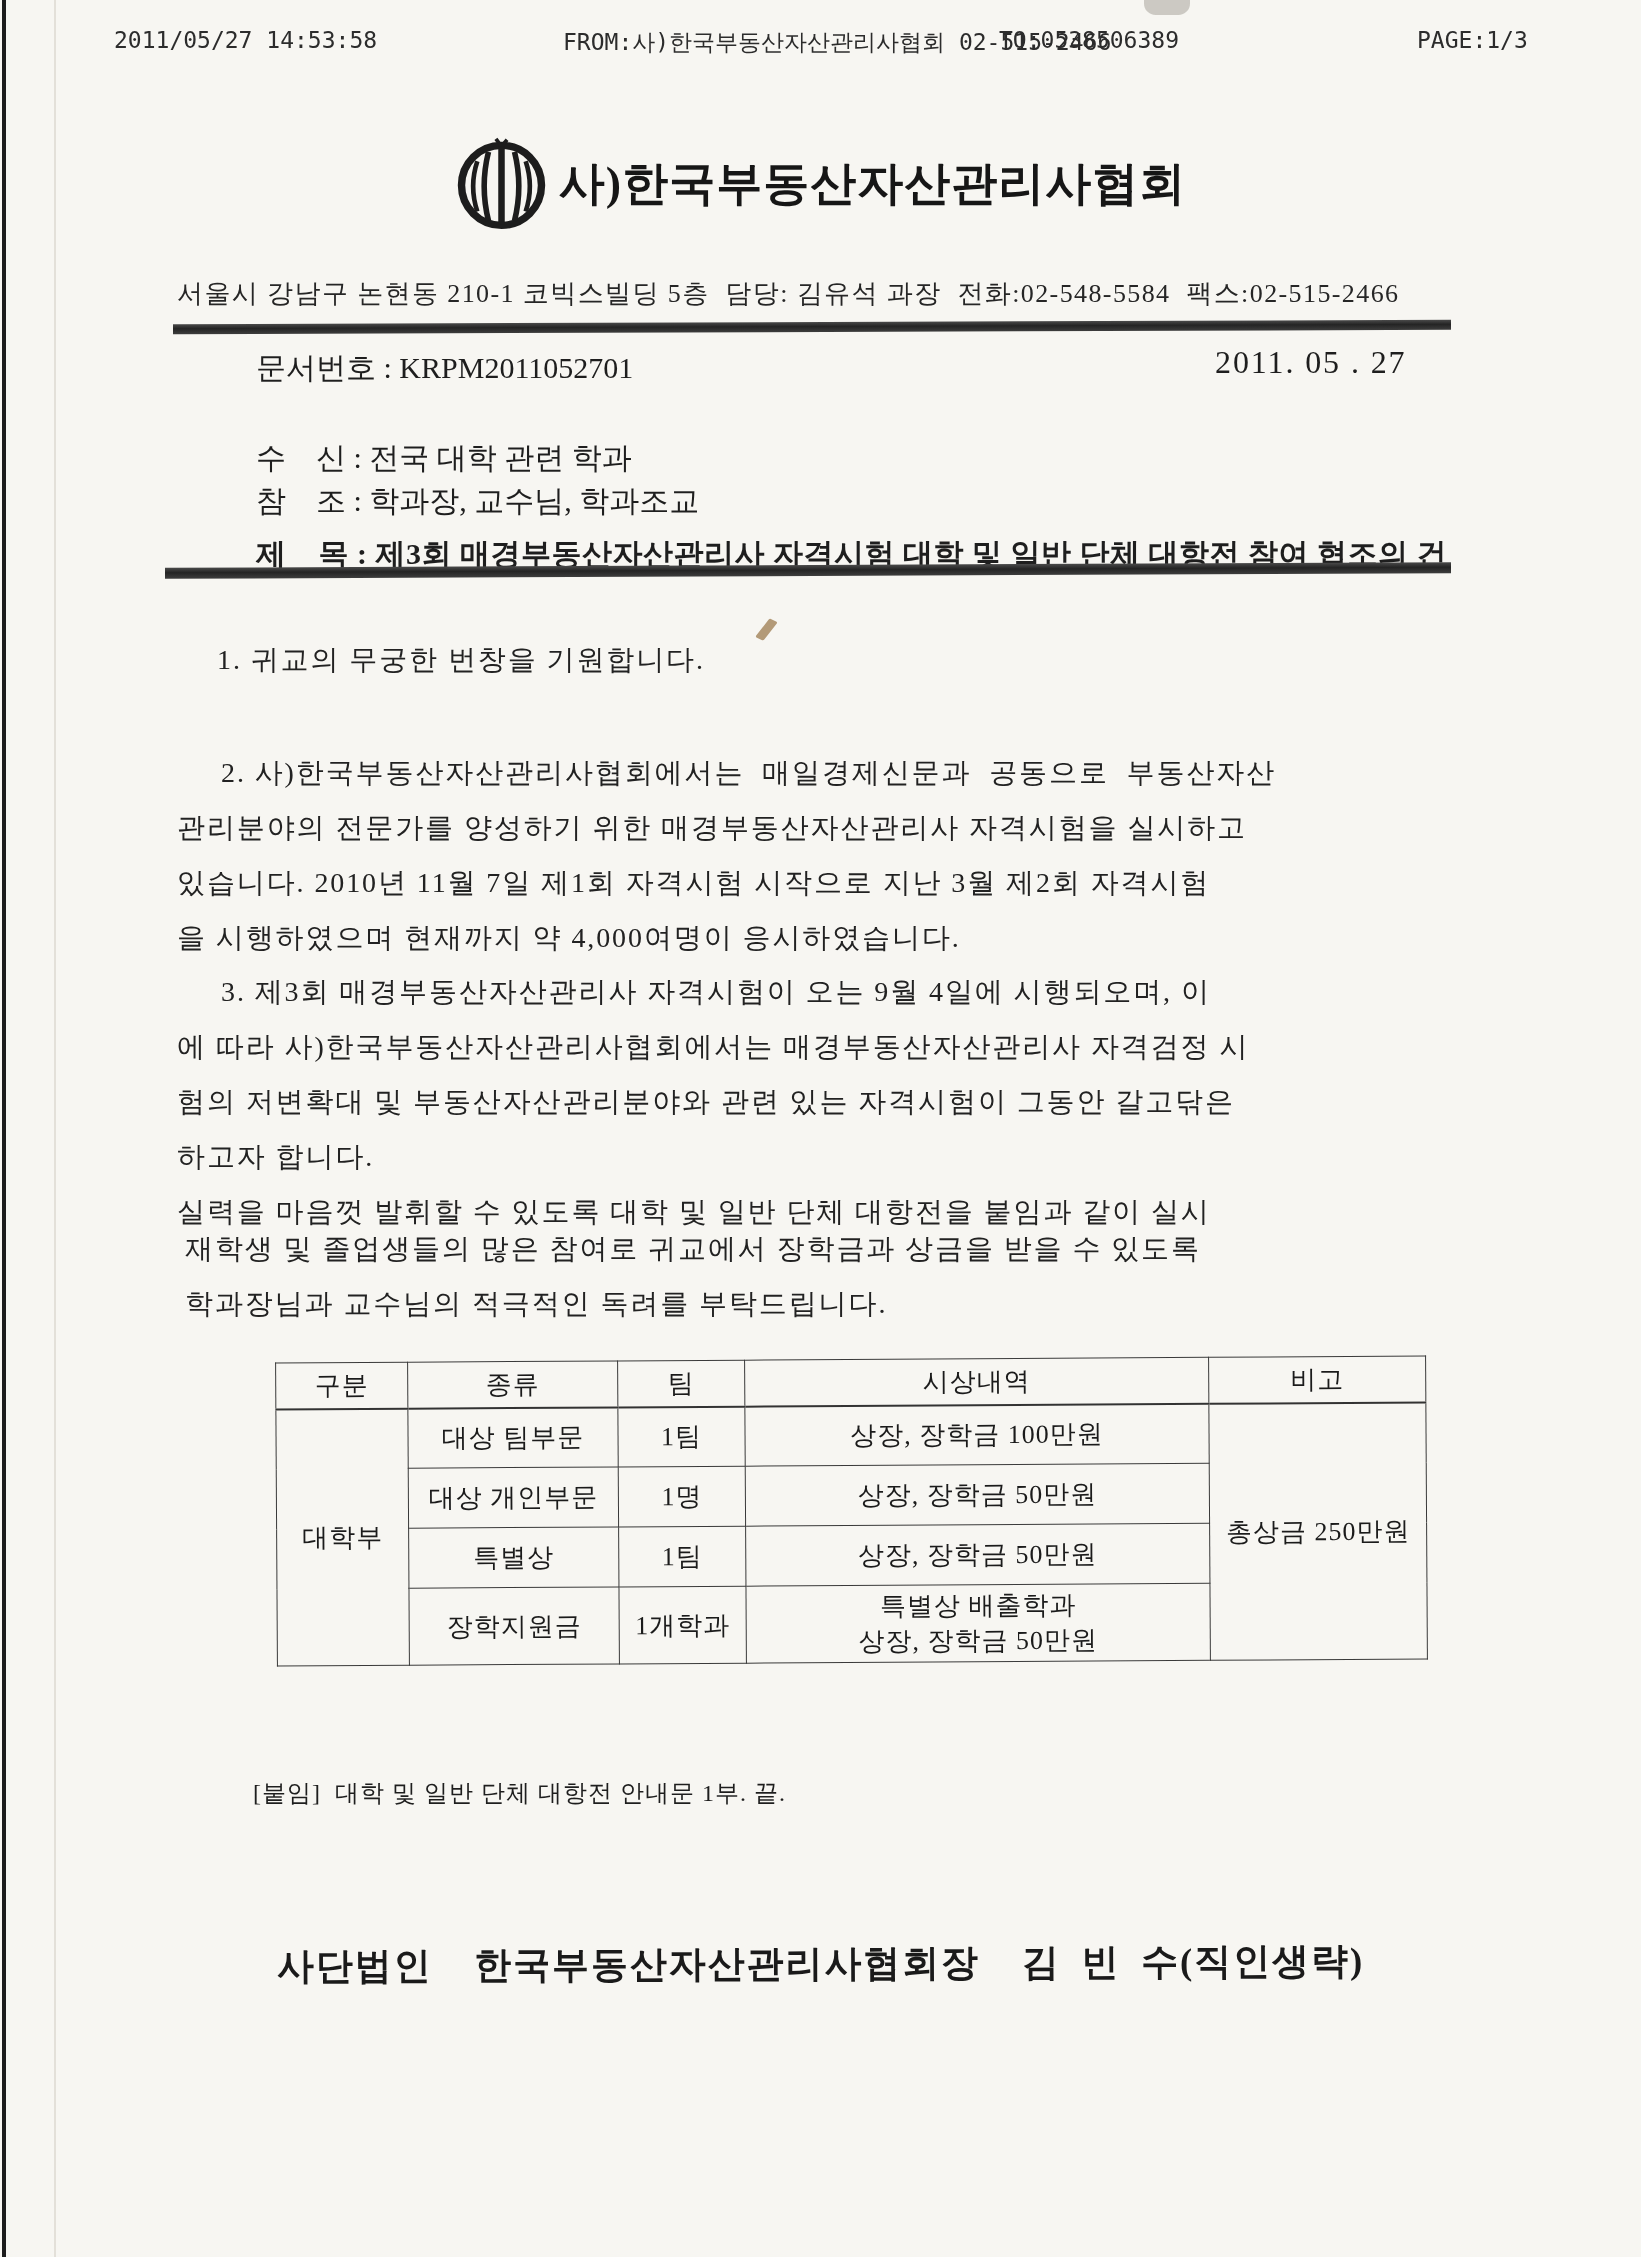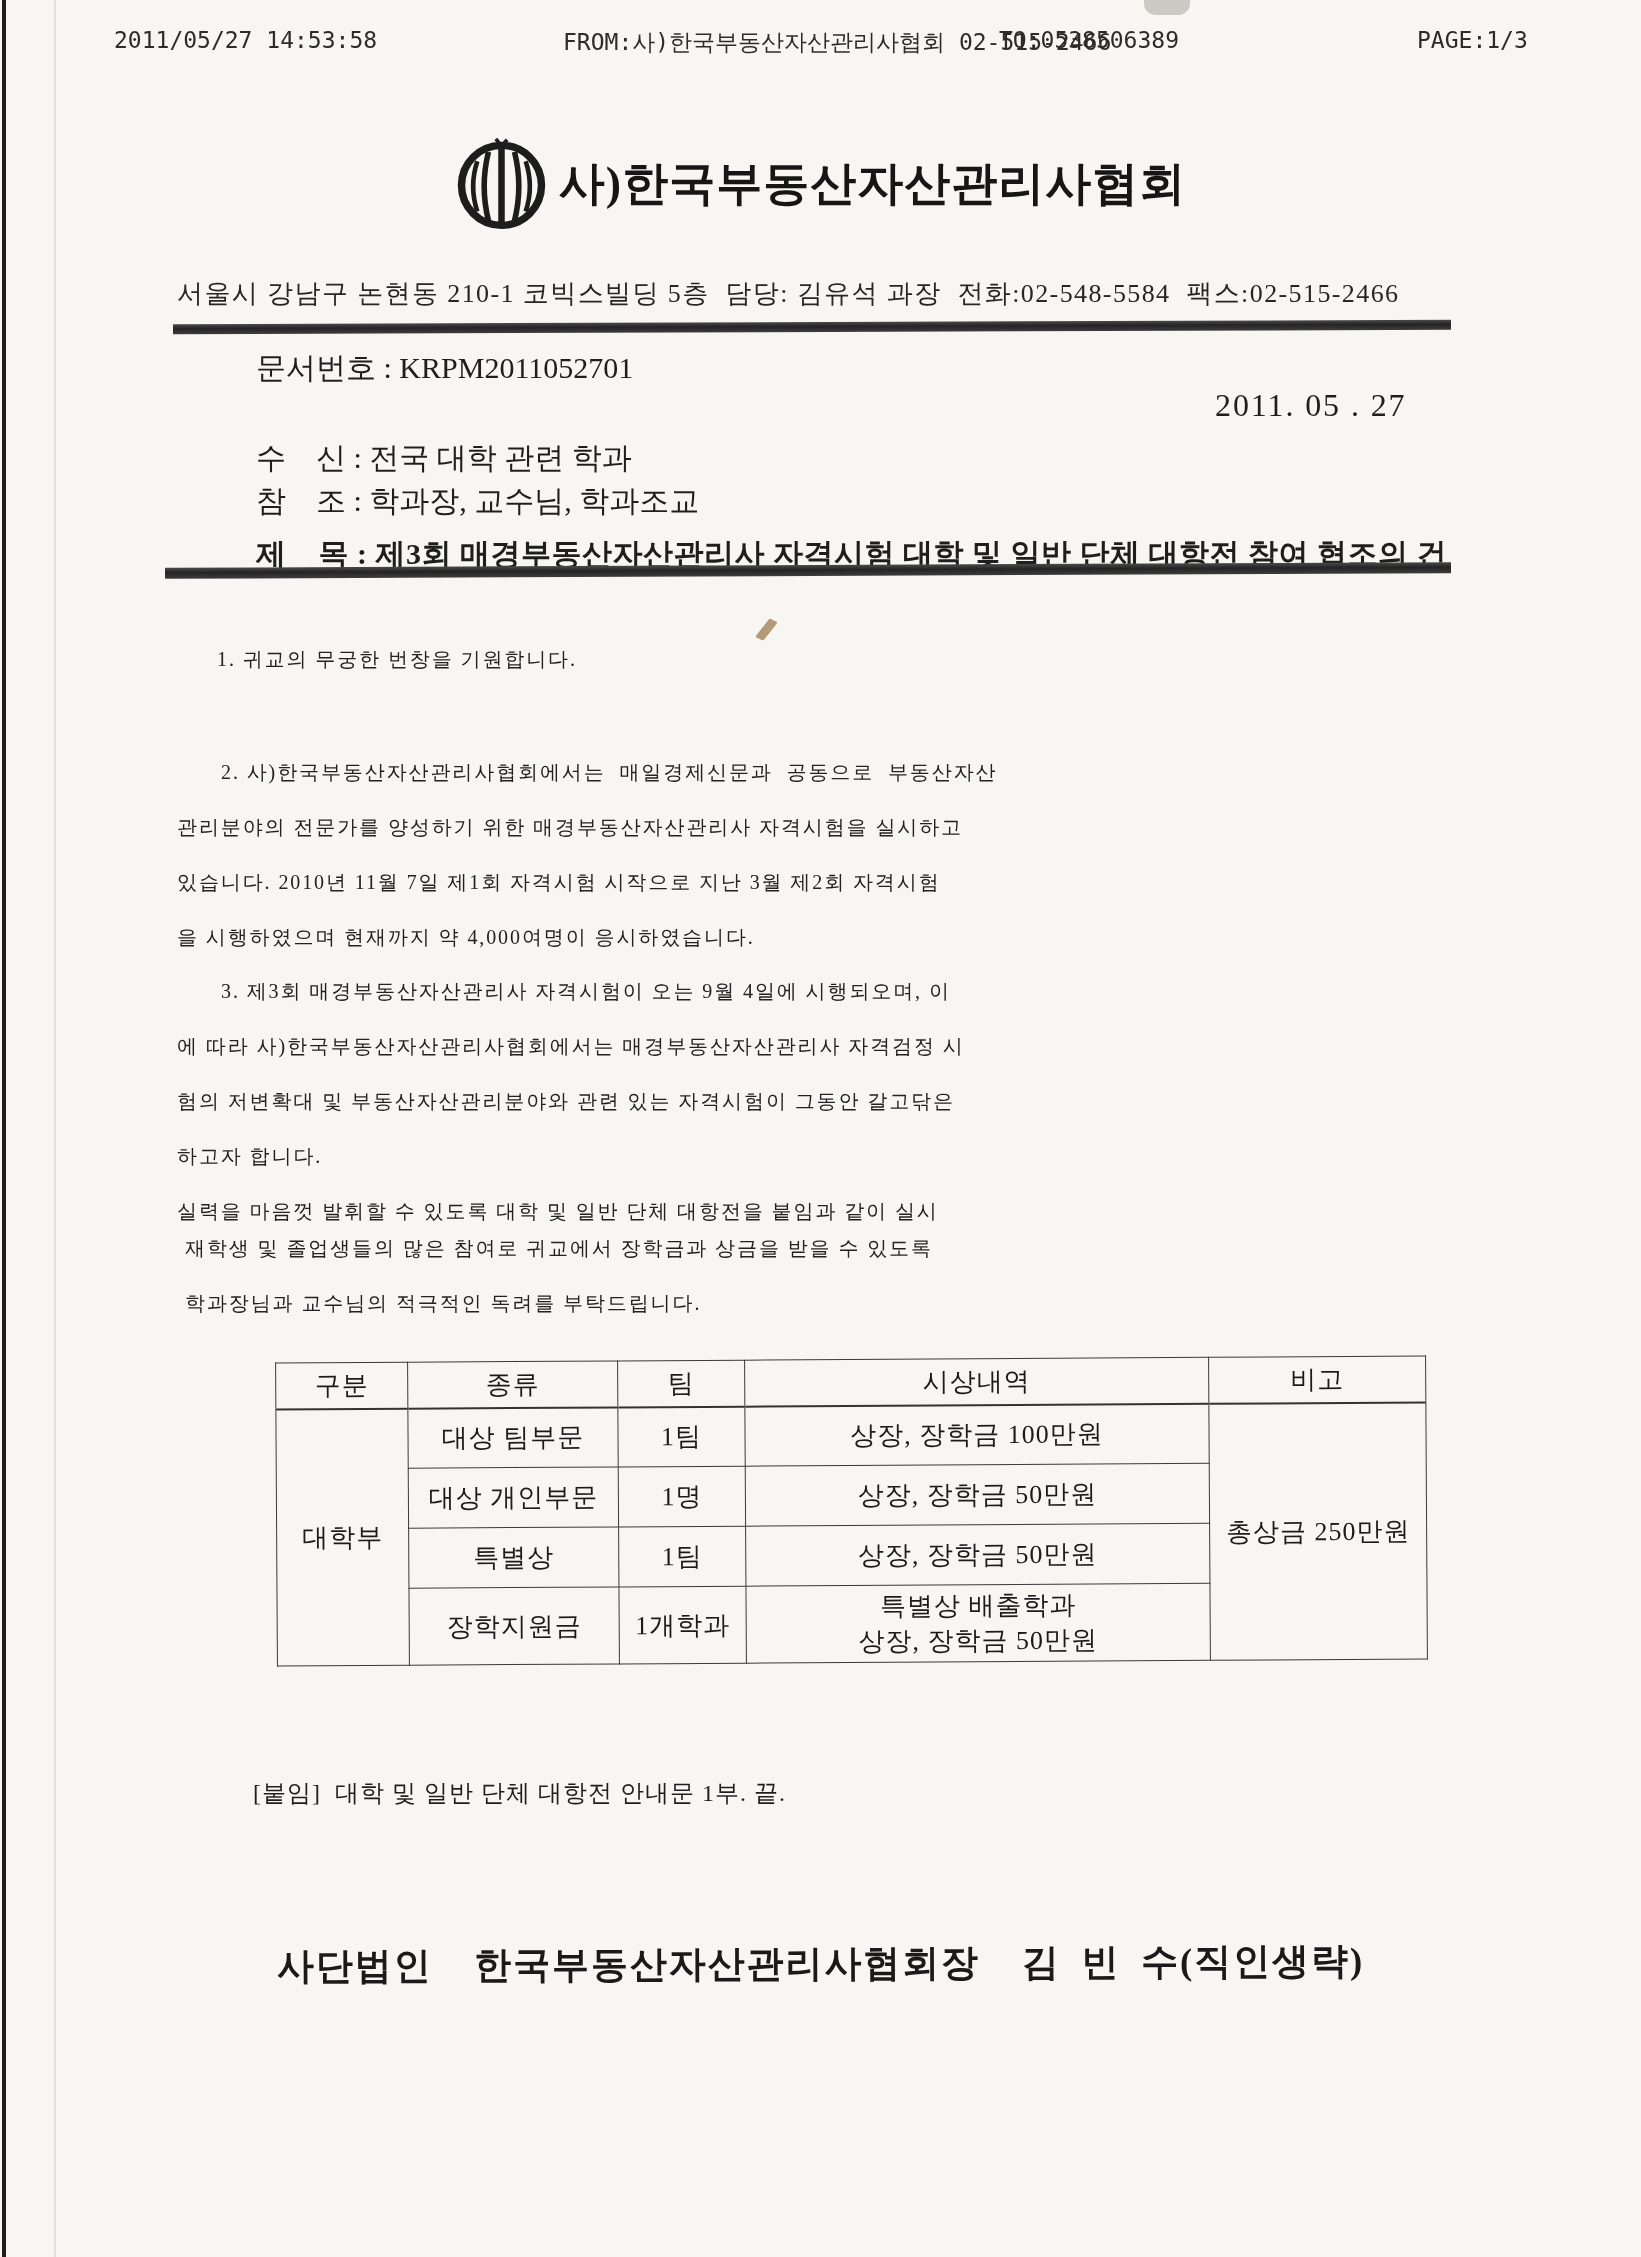--- a/index.html
+++ b/index.html
@@ -33,23 +33,23 @@
 
   .rule { position:absolute; background:linear-gradient(180deg,#4a4a4a,#242424 45%,#3d3d3d); }
   .rule-1 { top:322px; left:173px; width:1278px; height:9.7px; transform:rotate(-0.2deg); }
   .rule-2 { top:565px; left:165px; width:1286px; height:10.6px; transform:rotate(-0.25deg); }
 
   .info-line { position:absolute; left:256px; font-size:30px; white-space:pre; }
   .il-docno { top:348px; }
   .il-recv  { top:418px;margin-top:20px; }
   .il-cc    { top:481px; }
   .il-subj  { top:534px; font-weight:700; letter-spacing:0.5px; }
-  .doc-date { position:absolute; top:344px; left:1215px; font-size:32px; letter-spacing:1.9px; white-space:pre;margin-top:43px; }
+  .doc-date { position:absolute; top:344px; left:1215px; font-size:32px; letter-spacing:1.9px; white-space:pre; }
 
-  .para { position:absolute; font-size:20px; letter-spacing:1.9px; color:#222; }
+  .para { position:absolute; font-size:28px; letter-spacing:1.9px; color:#222; }
   .para .ln { white-space:pre; line-height:55px; }
   .ln.indent { padding-left:44px; }
   .p1 { top:632px; left:217px; line-height:55px; white-space:pre; }
   .p2 { top:745px; left:177px; }
   .p3 { top:964px; left:177px; }
   .p4 { top:1221px; left:185px; }
 
   .awards { position:absolute; top:1359px; left:276px; width:1151px;
     border-collapse:collapse; transform:rotate(-0.35deg);
     font-size:26px; color:#1b1b1b; table-layout:fixed; }

